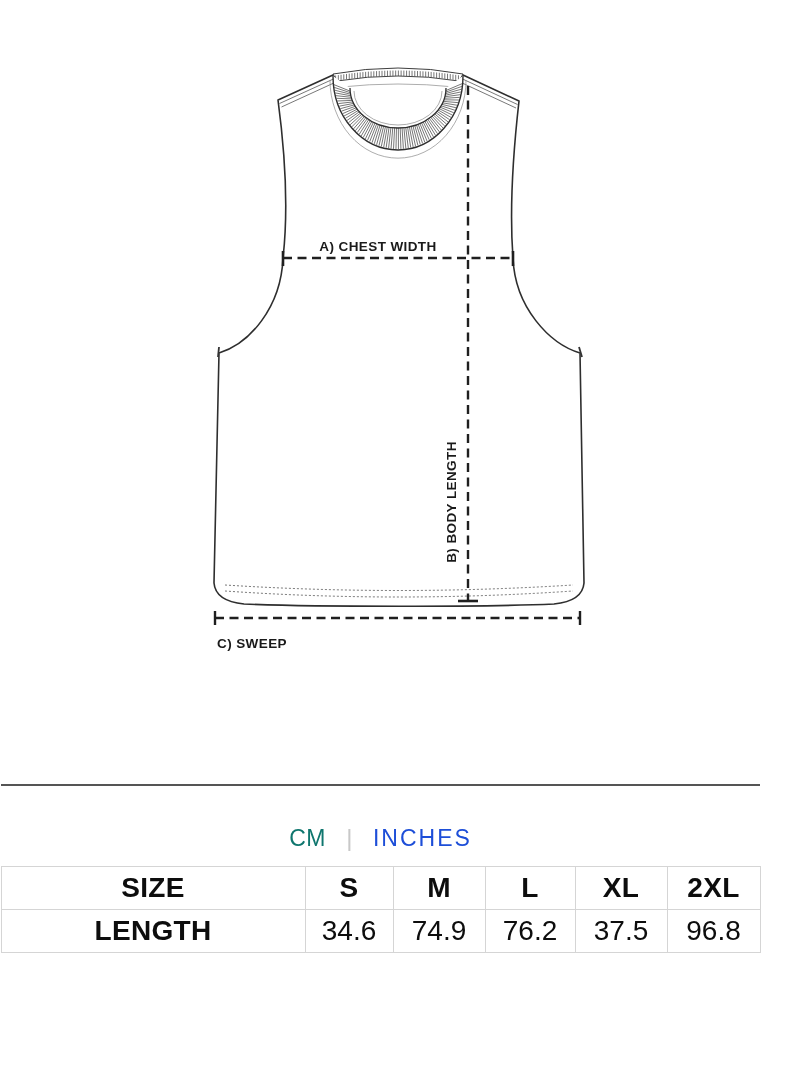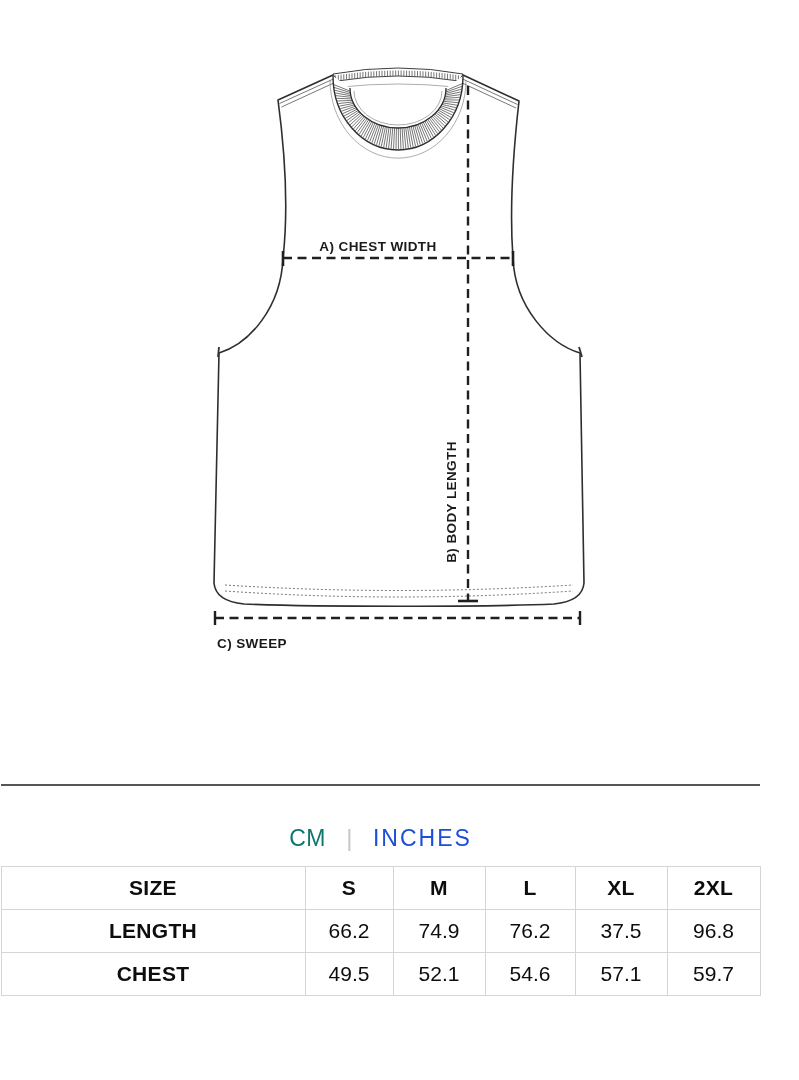--- a/index.html
+++ b/index.html
@@ -20,21 +20,21 @@
   }
   .units .cm{color:#3579DB;letter-spacing:.5px;cursor:pointer;}
   .units .sep{color:#c8c8c8;font-weight:300;font-size:24px;margin:0 14px;}
   .units .inches{color:#9D9D9D;letter-spacing:2px;cursor:pointer;}
   table.size-table{
     width:759px;margin:10px auto 0;border-collapse:collapse;table-layout:fixed;
     color:#0d0d0d;
   }
   table.size-table th,table.size-table td{
     border:1px solid #d5d5d5;height:42px;text-align:center;vertical-align:middle;
-    padding:0;font-size:21px;
+    padding:0;font-size:28px;
   }
   table.size-table th{font-weight:bold;letter-spacing:.3px;}
   td.row-label{font-weight:bold;letter-spacing:.3px;}
   td.value{font-weight:normal;}
 </style>
 </head>
 <body>
 
 <div class="page">
 
@@ -256,30 +256,22 @@
       <tr>
         <th>SIZE</th>
         <th>S</th>
         <th>M</th>
         <th>L</th>
         <th>XL</th>
         <th>2XL</th>
       </tr>
       <tr>
         <td class="row-label">LENGTH</td>
-        <td class="value">66.2</td>
+        <td class="value">34.6</td>
         <td class="value">74.9</td>
         <td class="value">76.2</td>
         <td class="value">37.5</td>
         <td class="value">96.8</td>
       </tr>
-      <tr>
-        <td class="row-label">CHEST</td>
-        <td class="value">49.5</td>
-        <td class="value">52.1</td>
-        <td class="value">54.6</td>
-        <td class="value">57.1</td>
-        <td class="value">59.7</td>
-      </tr>
     </tbody>
   </table>
 
 </div>
 
 </body></html>

